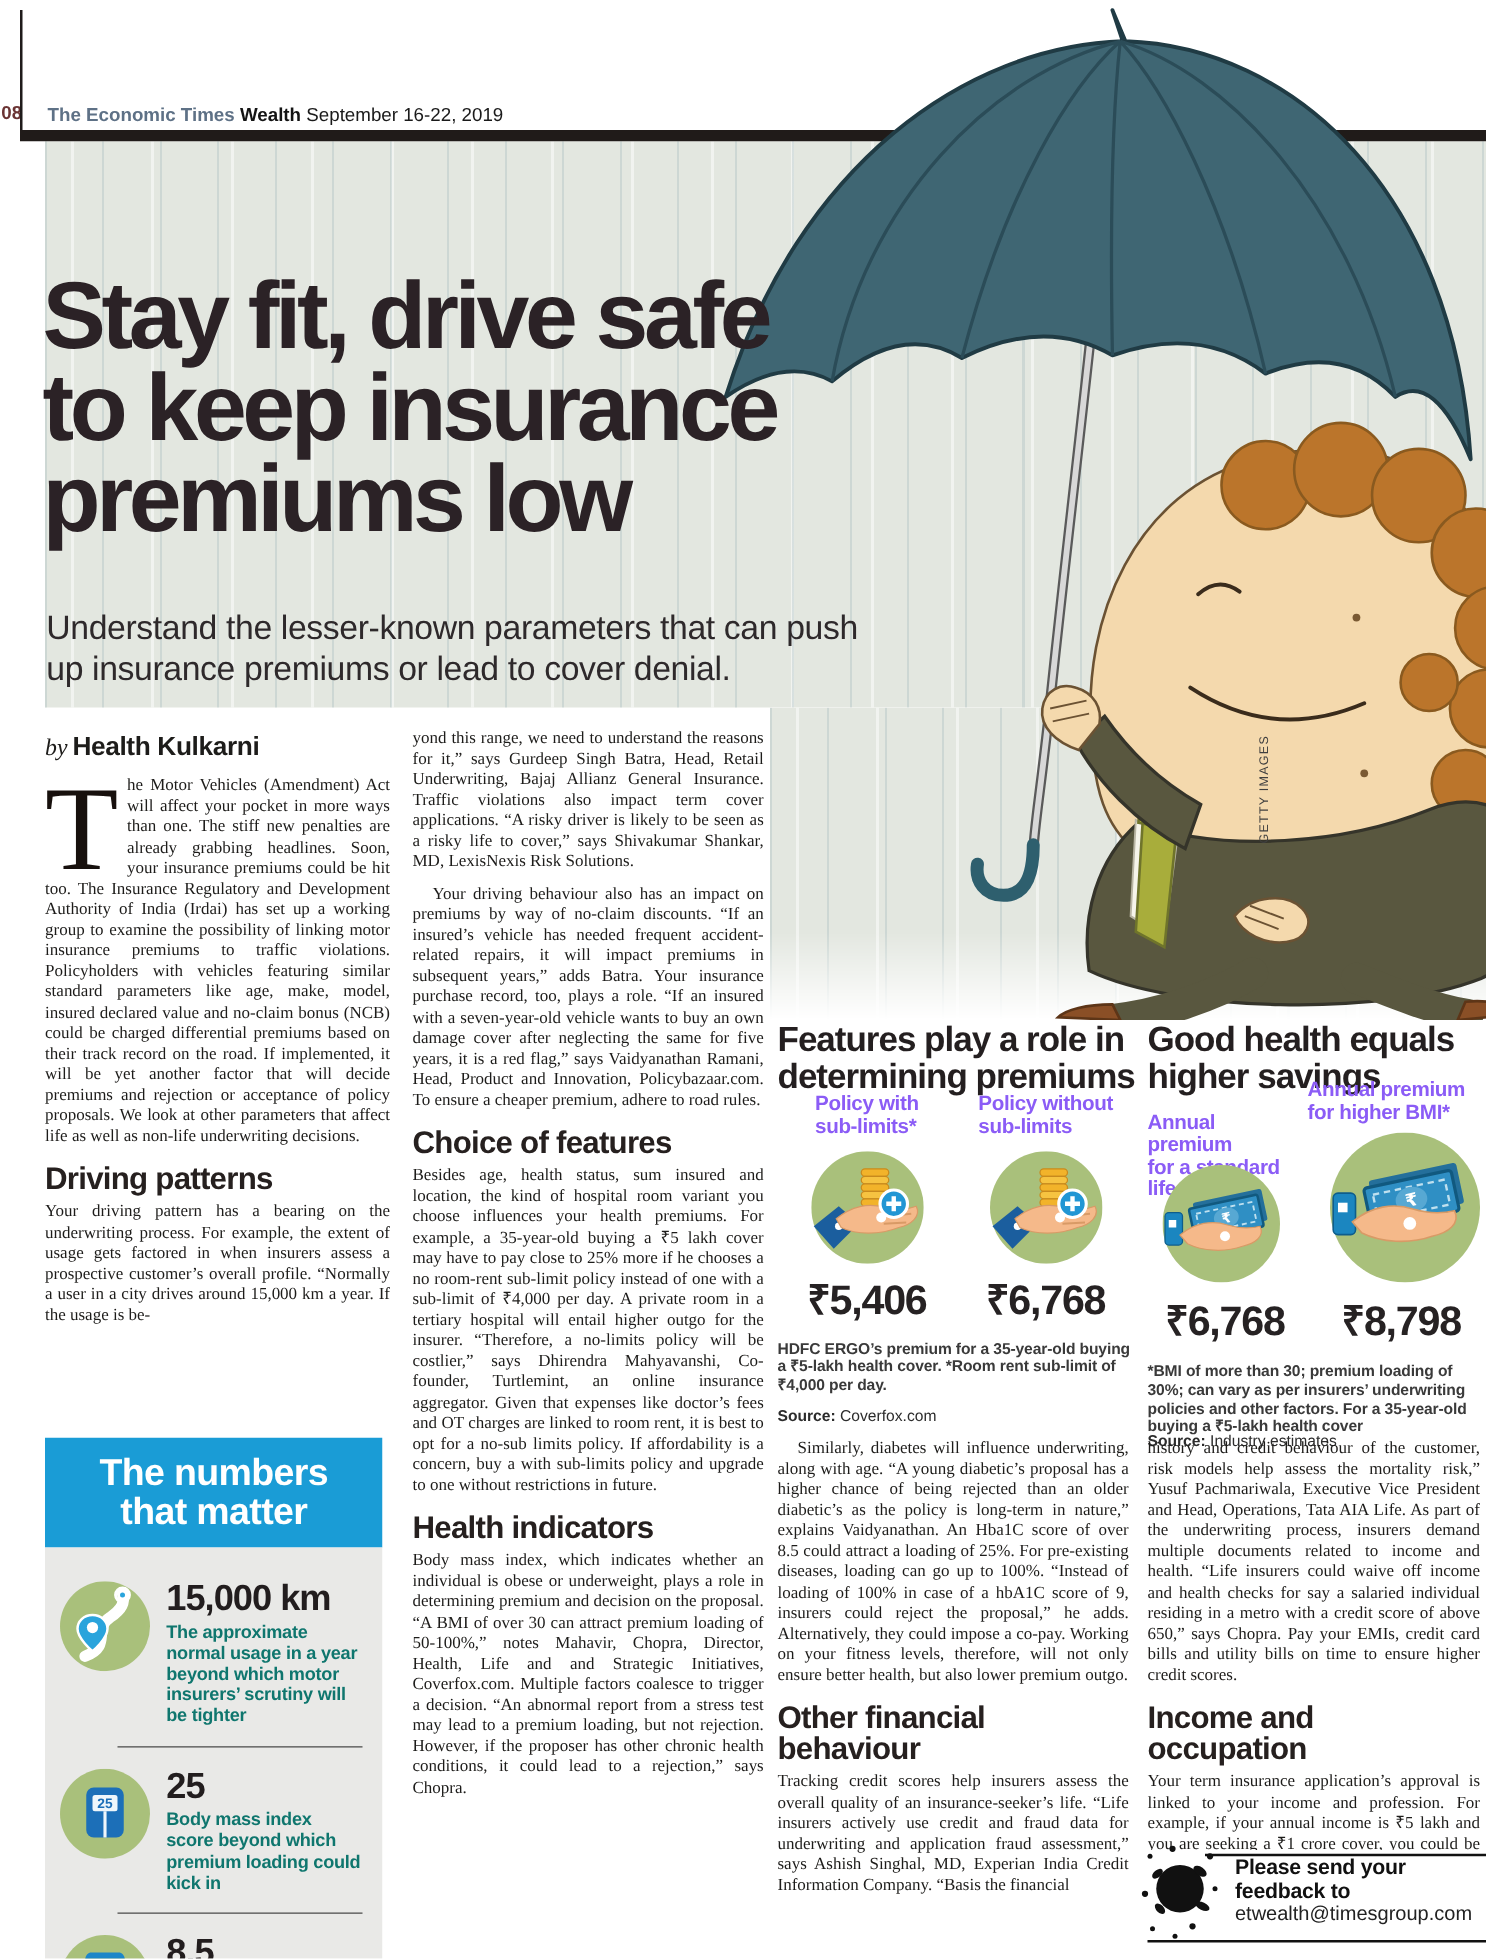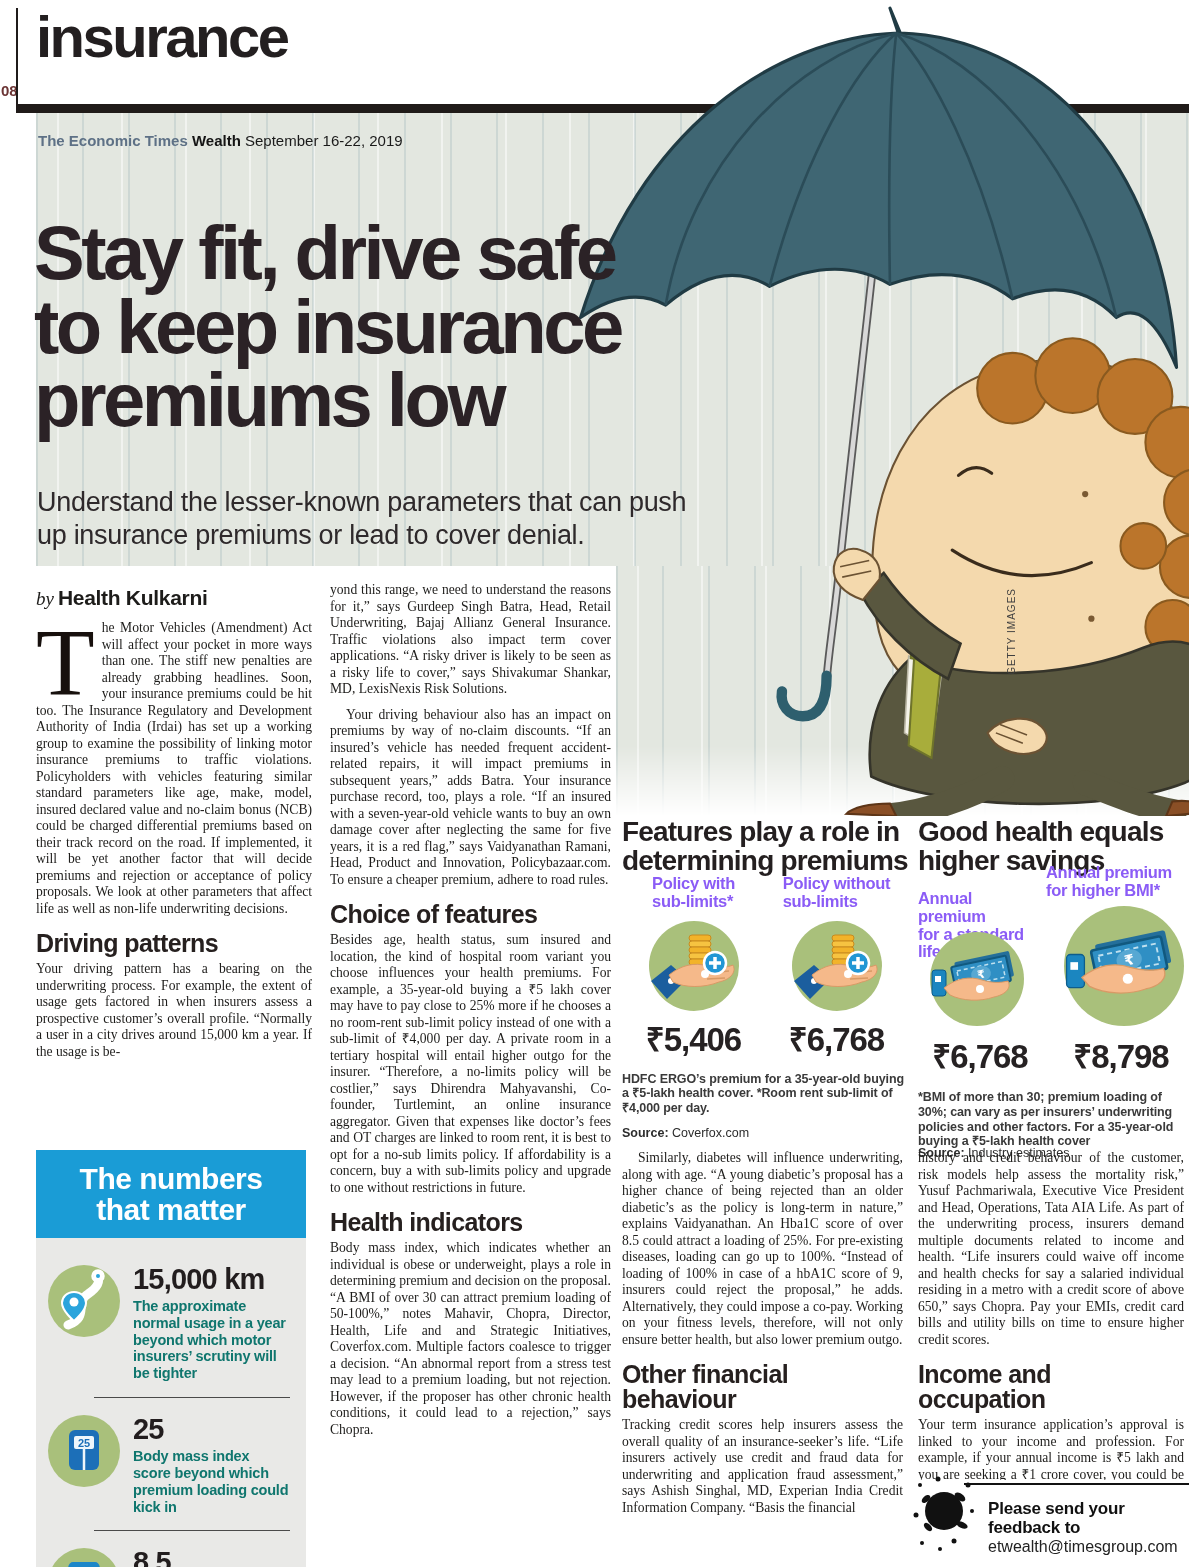--- a/index.html
+++ b/index.html
@@ -54,22 +54,21 @@
 </head>
 <body>
 
 <div id="page">
 
   <div class="abs rain" style="left:36px;top:113px;width:1153px;height:453px;"></div>
   <div class="abs rain fadeb" style="left:616px;top:566px;width:573px;height:250px;"></div>
 
   <div class="abs pagenum" style="left:1px;top:82px;">08</div>
   <div class="abs vrule" style="left:16px;top:8px;height:97px;"></div>
-  <div class="abs section-title" style="left:36px;top:8px;">insurance</div>
-  <div class="abs meta" style="left:38px;top:84px;margin-top:48px;">
+  <div class="abs meta" style="left:38px;top:84px;">
     <span class="pub">The Economic Times</span>
     <span class="ed">Wealth</span>
     <span>September 16-22, 2019</span>
   </div>
   <div class="abs blackbar" style="left:16px;top:104px;width:1173px;"></div>
 
   <svg class="abs" style="left:566px;top:6px;" width="623" height="810" viewBox="0 0 600 780" aria-hidden="true">
 
     <path d="M316,30 C305,190 280,380 263,545 C256,608 252,630 251,650" fill="none" stroke="#5a5a5a" stroke-width="8"></path>
     <path d="M316,30 C305,190 280,380 263,545 C256,608 252,630 251,650" fill="none" stroke="#d8d8d8" stroke-width="4.5"></path>
@@ -315,20 +314,20 @@
       <ellipse cx="18" cy="56" rx="5" ry="3" transform="rotate(45 18 56)" fill="#111"></ellipse>
       <circle cx="58" cy="14" r="2.5" fill="#111"></circle>
         <circle cx="10" cy="14" r="2" fill="#111"></circle>
       <circle cx="62" cy="40" r="2" fill="#111"></circle>
         <circle cx="6" cy="44" r="2.5" fill="#111"></circle>
       <circle cx="28" cy="8" r="2.5" fill="#111"></circle>
         <circle cx="44" cy="70" r="2.5" fill="#111"></circle>
       <circle cx="12" cy="72" r="2" fill="#111"></circle>
         <circle cx="30" cy="78" r="2" fill="#111"></circle>
     </svg>
-    <div style="margin:15px 0 0 70px;">
+    <div style="margin:0 0 0 70px;">
       <div class="fb-t1">Please send your feedback to</div>
       <div class="fb-t2">etwealth@timesgroup.com</div>
     </div>
     <div class="fb-line" style="margin-top:10px;"></div>
   </div>
 
 </div>
 
 </body></html>

